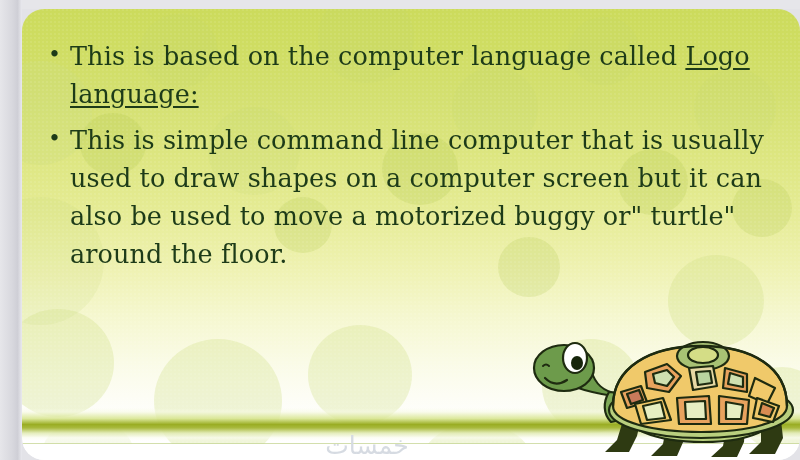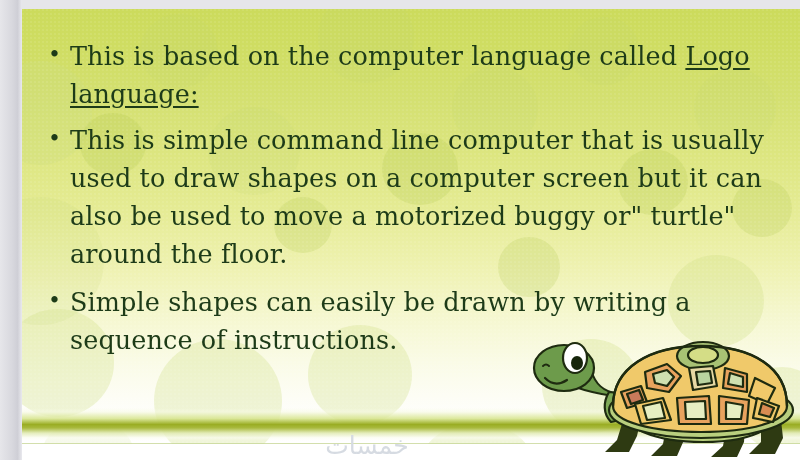--- a/index.html
+++ b/index.html
@@ -51,20 +51,21 @@
         #cfdd62 8%,
         #d4e071 20%,
         #dde681 33%,
         #e6ec97 46%,
         #eff2b3 58%,
         #f5f7cf 68%,
         #fafbe6 78%,
         #fdfdf5 86%,
         #ffffff 93%,
         #ffffff 100%);
+    border-radius: 22px;
   }
 
   
   #bokeh-layer {
     position: absolute;
     left: 0; top: 0;
     width: 778px; height: 451px;
     pointer-events: none;
   }
   .bokeh {
@@ -230,21 +231,20 @@
     </div>
 
     <div id="texture-layer"></div>
 
     <div id="content-body">
 
       <p class="bullet-item item-1"><span>This is based on the computer language called </span><span class="u">Logo language:</span></p>
 
       <p class="bullet-item item-2"><span>This is simple command line computer that is usually used to draw shapes on a computer screen but it can also be used to move a motorized buggy or" turtle" around the floor.</span></p>
 
-      <p class="bullet-item item-3"><span>Simple shapes can easily be drawn by writing a sequence of instructions.</span></p>
 
     </div>
 
     <div id="below-stripe-fill"></div>
     <div id="bottom-stripe"></div>
     <div id="stripe-hairline"></div>
 
     <div id="watermark">خمسات</div>
 
     <div id="turtle-illustration">

